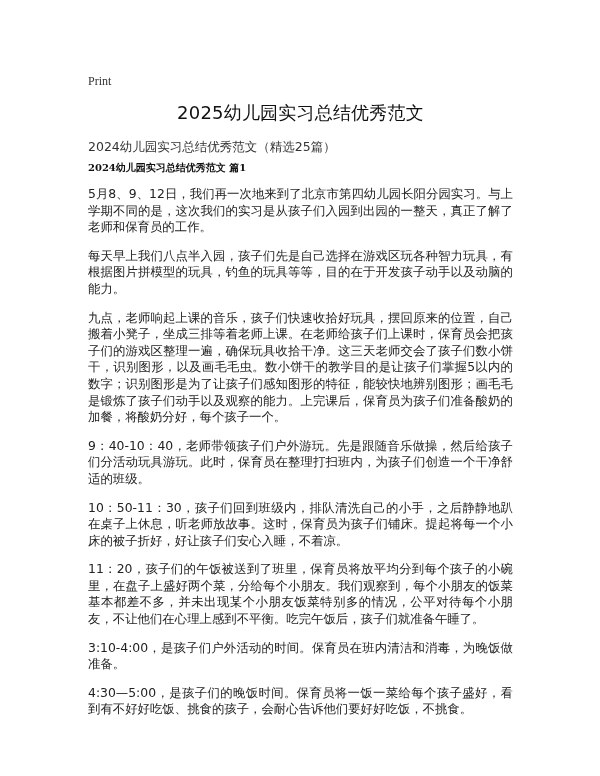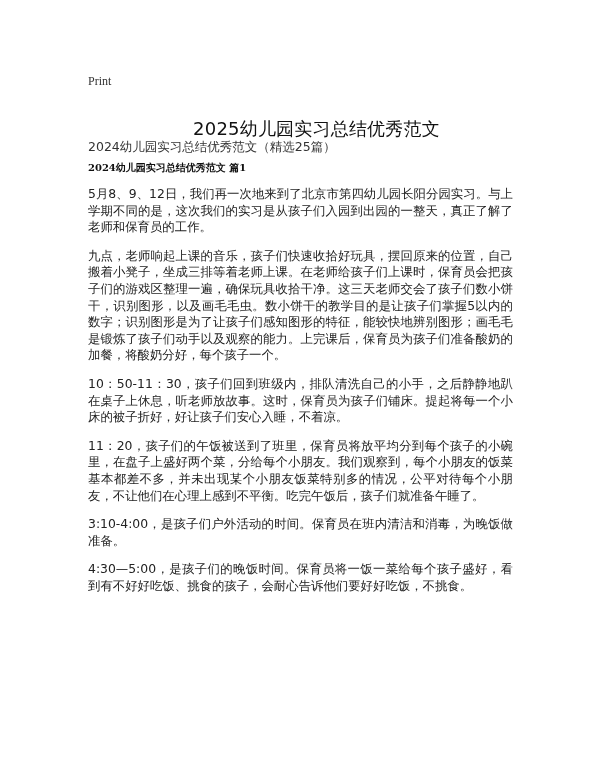--- a/index.html
+++ b/index.html
@@ -25,25 +25,27 @@
   .para {
     font-family: "DejaVu Sans", sans-serif; font-size: 12.4px; line-height: 16.6px;
     color: #222; margin: 0 0 12px 0; text-align: justify; word-break: break-all;
   }
 </style>
 </head>
 <body>
 
 <div class="page">
   <div class="print-label">Print</div>
-  <h1 class="doc-title" style="margin:16px;font-weight:normal;">2025幼儿园实习总结优秀范文</h1>
+  <h1 class="doc-title" style="margin:0;font-weight:normal;">2025幼儿园实习总结优秀范文</h1>
   <div class="doc-subtitle">2024幼儿园实习总结优秀范文（精选25篇）</div>
   <div class="section-heading">2024幼儿园实习总结优秀范文 篇1</div>
   <div class="body-text">
     <p class="para">5月8、9、12日，我们再一次地来到了北京市第四幼儿园长阳分园实习。与上学期不同的是，这次我们的实习是从孩子们入园到出园的一整天，真正了解了老师和保育员的工作。</p>
+    <p class="para">每天早上我们八点半入园，孩子们先是自己选择在游戏区玩各种智力玩具，有根据图片拼模型的玩具，钓鱼的玩具等等，目的在于开发孩子动手以及动脑的能力。</p>
     <p class="para">九点，老师响起上课的音乐，孩子们快速收拾好玩具，摆回原来的位置，自己搬着小凳子，坐成三排等着老师上课。在老师给孩子们上课时，保育员会把孩子们的游戏区整理一遍，确保玩具收拾干净。这三天老师交会了孩子们数小饼干，识别图形，以及画毛毛虫。数小饼干的教学目的是让孩子们掌握5以内的数字；识别图形是为了让孩子们感知图形的特征，能较快地辨别图形；画毛毛是锻炼了孩子们动手以及观察的能力。上完课后，保育员为孩子们准备酸奶的加餐，将酸奶分好，每个孩子一个。</p>
+    <p class="para">9：40-10：40，老师带领孩子们户外游玩。先是跟随音乐做操，然后给孩子们分活动玩具游玩。此时，保育员在整理打扫班内，为孩子们创造一个干净舒适的班级。</p>
     <p class="para">10：50-11：30，孩子们回到班级内，排队清洗自己的小手，之后静静地趴在桌子上休息，听老师放故事。这时，保育员为孩子们铺床。提起将每一个小床的被子折好，好让孩子们安心入睡，不着凉。</p>
     <p class="para">11：20，孩子们的午饭被送到了班里，保育员将放平均分到每个孩子的小碗里，在盘子上盛好两个菜，分给每个小朋友。我们观察到，每个小朋友的饭菜基本都差不多，并未出现某个小朋友饭菜特别多的情况，公平对待每个小朋友，不让他们在心理上感到不平衡。吃完午饭后，孩子们就准备午睡了。</p>
     <p class="para">3:10-4:00，是孩子们户外活动的时间。保育员在班内清洁和消毒，为晚饭做准备。</p>
     <p class="para">4:30—5:00，是孩子们的晚饭时间。保育员将一饭一菜给每个孩子盛好，看到有不好好吃饭、挑食的孩子，会耐心告诉他们要好好吃饭，不挑食。</p>
 
   </div>
 </div>
 
 </body></html>

